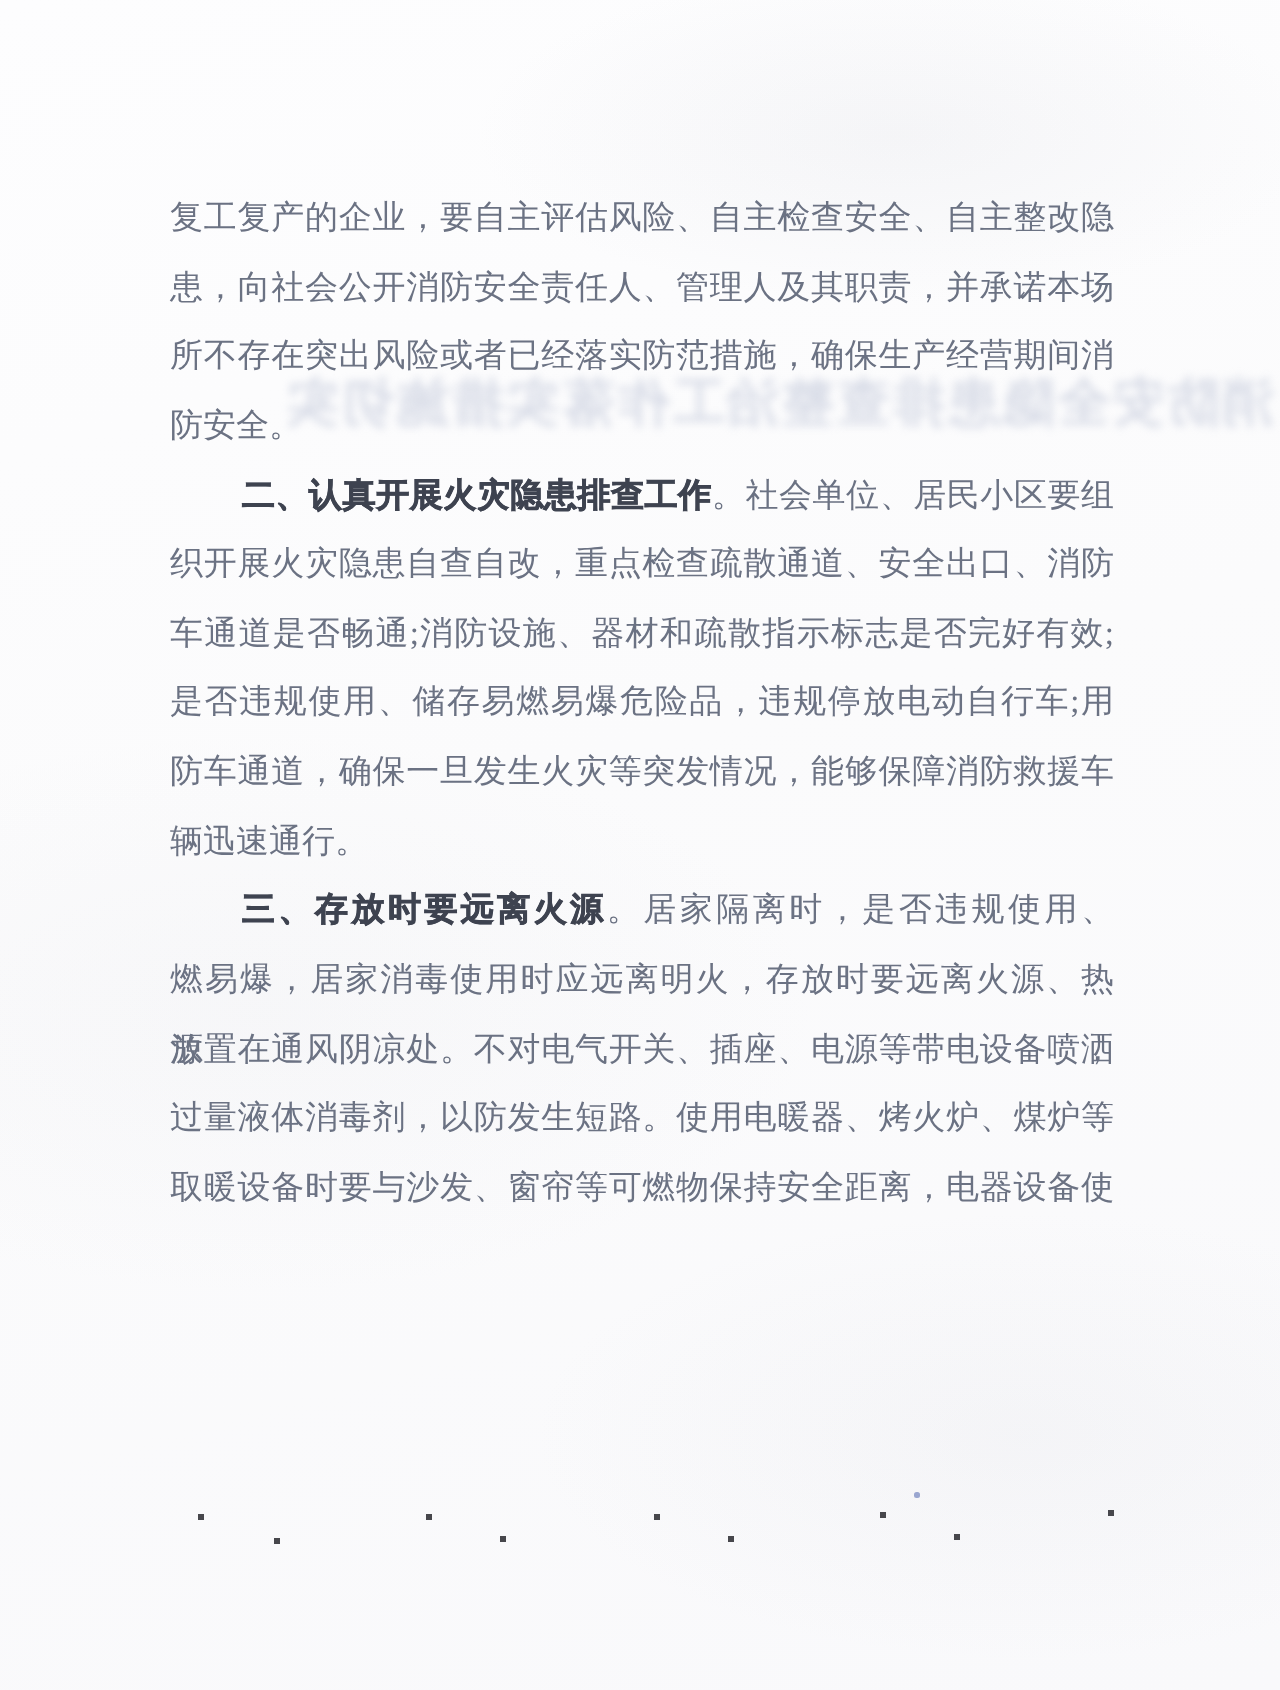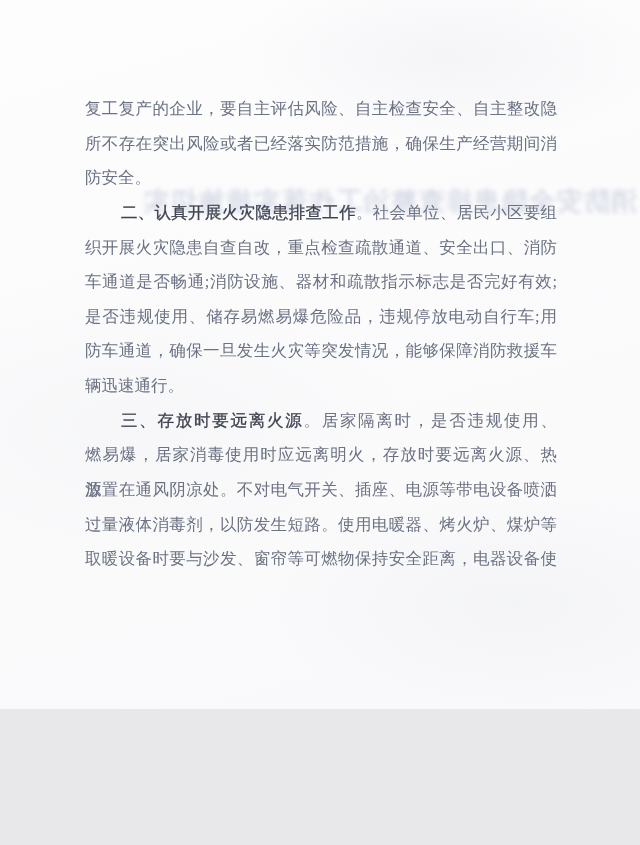--- a/index.html
+++ b/index.html
@@ -3,21 +3,21 @@
 <meta charset="utf-8">
 <style>
   html, body {
     margin: 0;
     padding: 0;
     background: #e8e8ea;
   }
   .page {
     position: relative;
     width: 640px;
-    height: 709px;
+    height: 845px;
     margin: 0;
     background: linear-gradient(165deg, #fdfdfe 0%, #fbfbfc 45%, #f9f9fb 100%);
     overflow: hidden;
     font-family: "Liberation Serif", "DejaVu Serif", serif;
   }
   
   .page::before {
     content: "";
     position: absolute;
     inset: 0;
@@ -43,21 +43,21 @@
     text-justify: inter-character;
     text-align-last: left;
   }
   .line.fill {
     text-align-last: justify;
   }
   .line.indent {
     padding-left: 36px;
   }
   .line .lead {
-    font-weight: normal;
+    font-weight: bold;
     color: #3e4350;
     -webkit-text-stroke: 0.3px #3e4350;
   }
   
   .bleedthrough {
     position: absolute;
     left: 143px;
     top: 186px;
     width: 494px;
     height: 34px;
@@ -89,20 +89,21 @@
     z-index: 3;
   }
 </style>
 </head>
 <body>
 
 <div class="page">
   <div class="bleedthrough">消防安全隐患排查整治工作落实措施切实加强部署</div>
   <div class="text-block">
       <div class="line fill">复工复产的企业，要自主评估风险、自主检查安全、自主整改隐</div>
+      <div class="line fill">患，向社会公开消防安全责任人、管理人及其职责，并承诺本场</div>
       <div class="line fill">所不存在突出风险或者已经落实防范措施，确保生产经营期间消</div>
       <div class="line">防安全。</div>
       <div class="line fill indent"><span class="lead">二、认真开展火灾隐患排查工作</span><span>。社会单位、居民小区要组</span></div>
       <div class="line fill">织开展火灾隐患自查自改，重点检查疏散通道、安全出口、消防</div>
       <div class="line fill">车通道是否畅通;消防设施、器材和疏散指示标志是否完好有效;</div>
       <div class="line fill">是否违规使用、储存易燃易爆危险品，违规停放电动自行车;用</div>
       <div class="line fill">防车通道，确保一旦发生火灾等突发情况，能够保障消防救援车</div>
       <div class="line">辆迅速通行。</div>
       <div class="line fill indent"><span class="lead">三、存放时要远离火源</span><span>。居家隔离时，是否违规使用、</span></div>
       <div class="line fill">燃易爆，居家消毒使用时应远离明火，存放时要远离火源、热源，</div>

